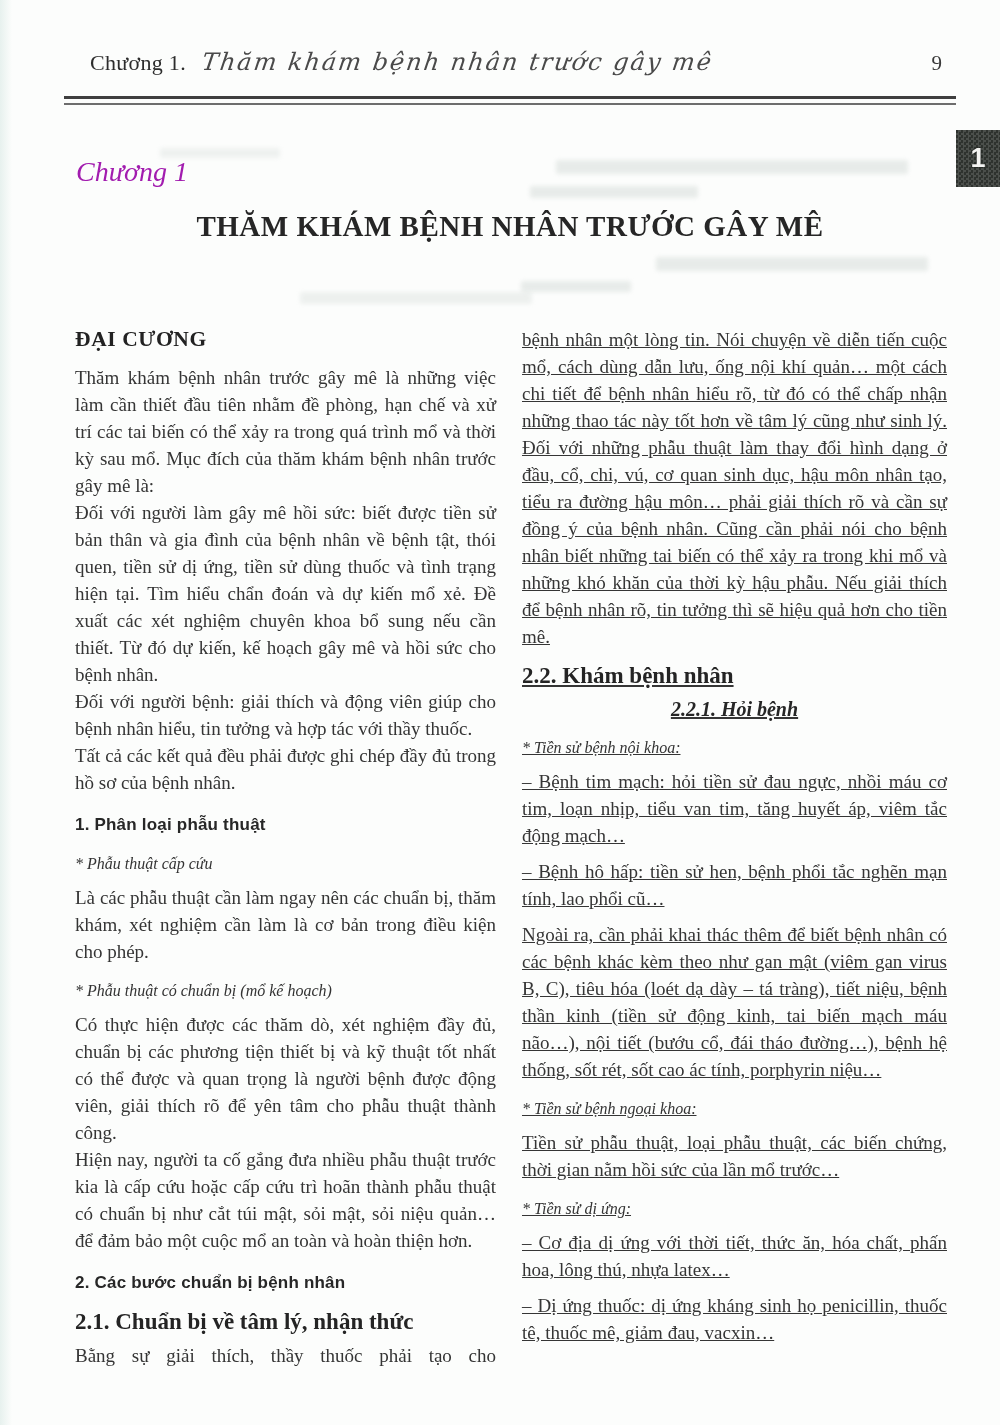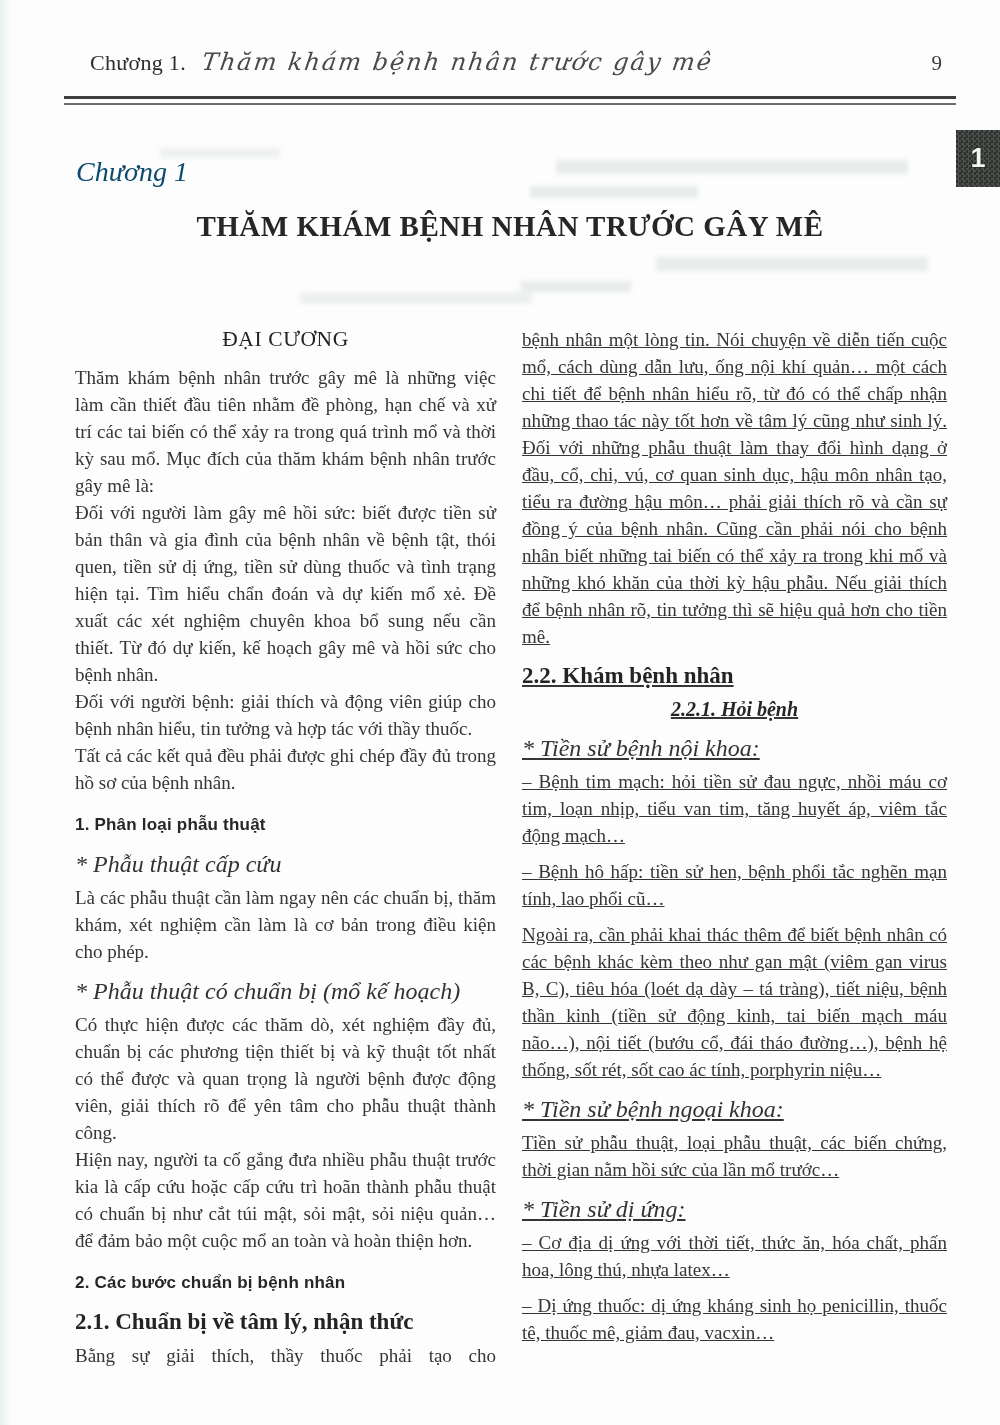--- a/index.html
+++ b/index.html
@@ -31,21 +31,21 @@
   }
   .rh-page{margin-left:auto;font-size:21px;color:#3a3a3a;}
   .double-rule{
     position:absolute;top:96px;left:64px;right:44px;height:4px;
     border-top:3px solid #3f3f3f;
     border-bottom:2px solid #6d6d6d;
   }
   
   .kicker{
     position:absolute;top:156px;left:76px;
-    font-style:italic;font-size:28px;color:#0c4a6e;
+    font-style:italic;font-size:28px;color:#a21caf;
   }
   .chapter-title{
     position:absolute;top:210px;left:70px;width:880px;
     text-align:center;font-weight:bold;font-size:29px;
     letter-spacing:0.5px;color:#262626;
   }
   
   .side-tab{
     position:absolute;top:130px;right:0;width:44px;height:57px;
     background:repeating-conic-gradient(#4b4f4b 0% 25%, #2e322e 0% 50%) 0 0 / 5px 5px;
@@ -59,38 +59,38 @@
   
   .columns{
     position:absolute;top:326px;left:75px;width:872px;
     display:flex;gap:26px;
   }
   .col{font-size:19px;line-height:27px;text-align:justify;}
   .col-left{width:421px;}
   .col-right{width:425px;text-decoration:underline;}
   .para{margin:0;}
   .heading-caps{
-    font-weight:normal;font-size:21.5px;letter-spacing:0.6px;
-    margin:0 0 12px;color:#222;text-align:center;line-height:26px;
+    font-weight:bold;font-size:21.5px;letter-spacing:0.6px;
+    margin:0 0 12px;color:#222;text-align:left;line-height:26px;
   }
   .heading-sans{
     font-family:"Liberation Sans",sans-serif;font-weight:bold;
     font-size:17px;margin:16px 0 9px;color:#272727;
     text-align:left;line-height:26px;letter-spacing:0.2px;
   }
   .heading-serif{
     font-weight:bold;font-size:23px;margin:13px 0 7px;
     color:#242424;text-align:left;line-height:26px;
   }
   .heading-italic{
     font-weight:bold;font-style:italic;font-size:20px;
     margin:4px 0 9px;color:#262626;text-align:center;line-height:26px;
   }
   .star{
-    font-style:italic;font-size:24px;margin:13px 0 7px;
+    font-style:italic;font-size:16px;margin:13px 0 7px;
     color:#333;text-align:left;line-height:26px;
   }
   .justify-last{text-align-last:justify;}
   
   .ghost{
     position:absolute;background:#ccd4d0;opacity:.42;
     filter:blur(2px);border-radius:2px;
   }
 </style>
 </head>

